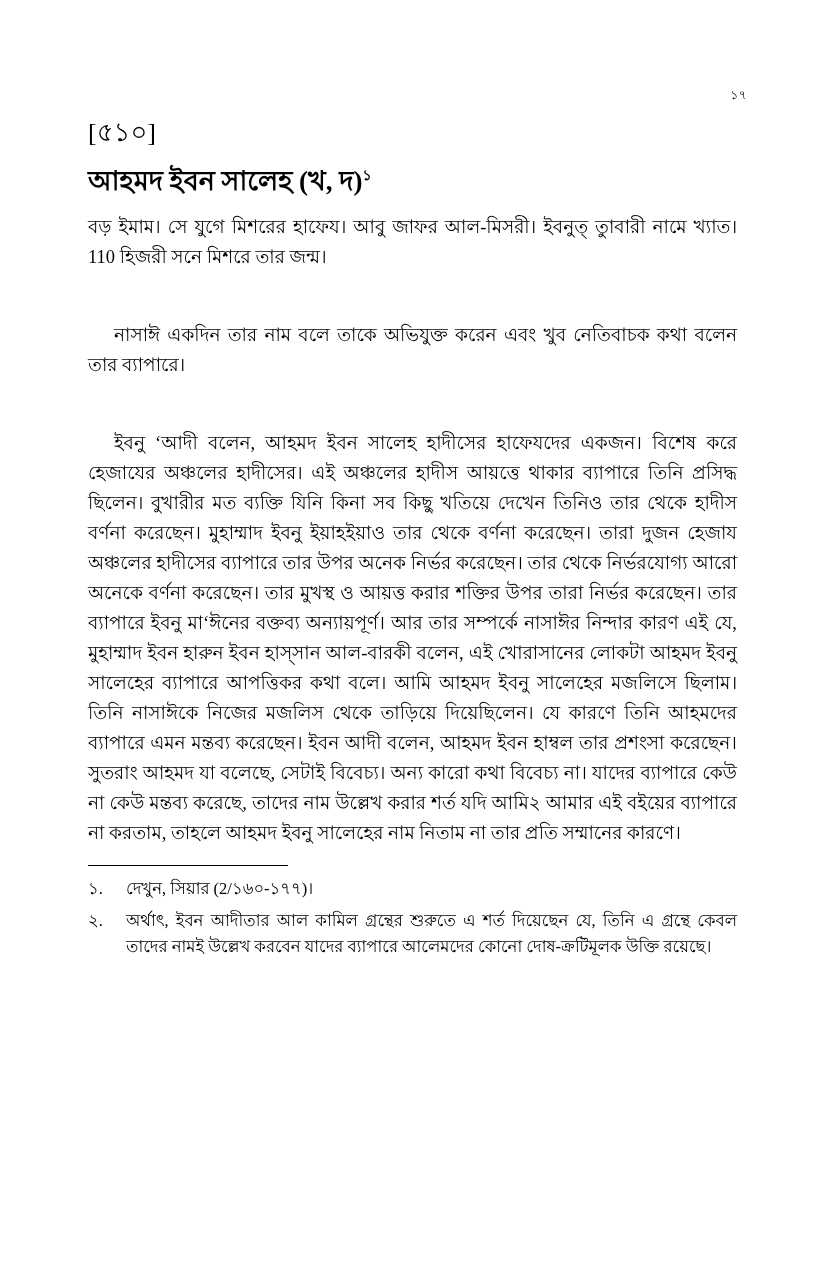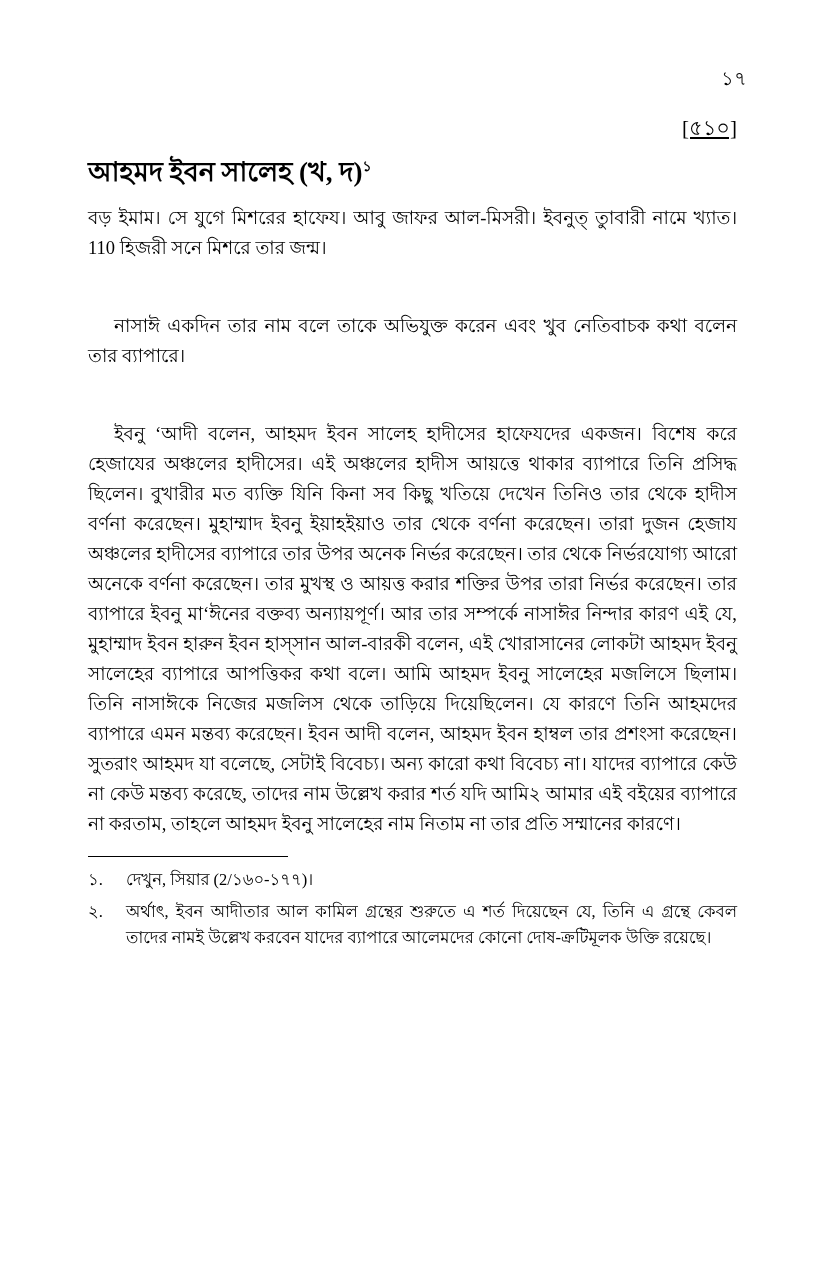--- a/index.html
+++ b/index.html
@@ -15,36 +15,35 @@
     position: relative;
     overflow: hidden;
   }
   .page {
     position: absolute;
     inset: 0;
     padding: 0;
   }
   .page-number {
     position: absolute;
-    top: 64px;
+    top: 86px;
     right: 78px;
-    font-size: 19px;
+    font-size: 12px;
     letter-spacing: 0.5px;
   }
   .content {
     position: absolute;
     left: 88px;
     right: 88px;
     top: 112px;
   }
   .bracket-num {
-    text-align: right;
-    font-size: 21px;
+    text-align: left;
+    font-size: 26px;
     margin: 0 0 8px 0;
-    text-decoration: underline;
   }
   .title {
     font-size: 27px;
     font-weight: bold;
     margin: 0 0 14px 0;
     line-height: 1.3;
   }
   .title .sup {
     font-size: 14px;
     vertical-align: super;

